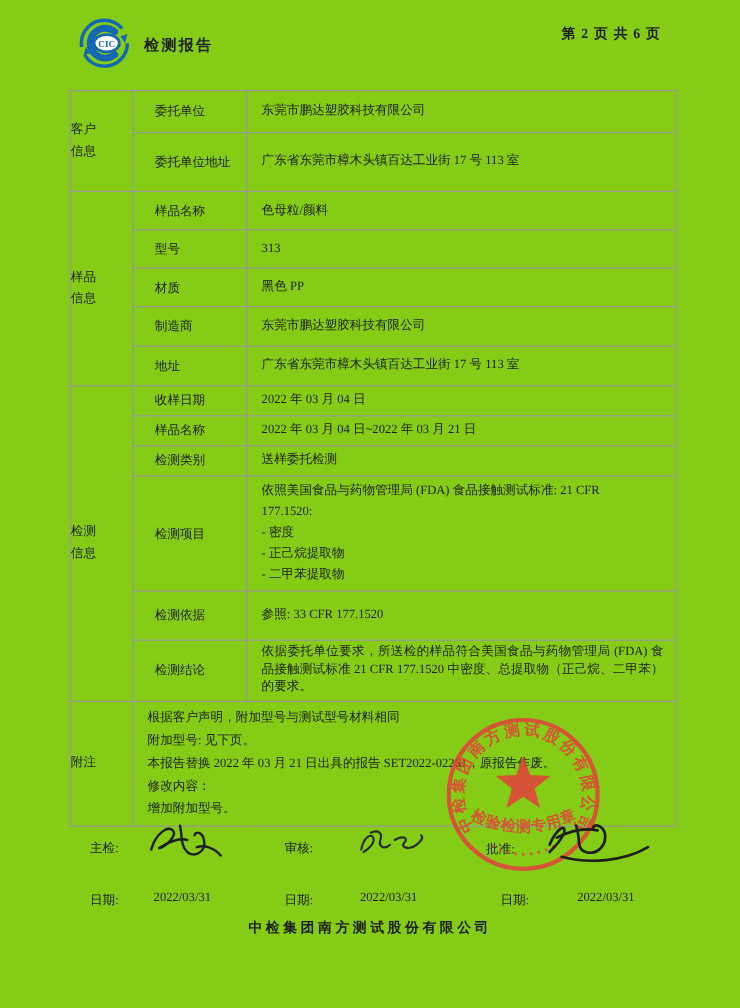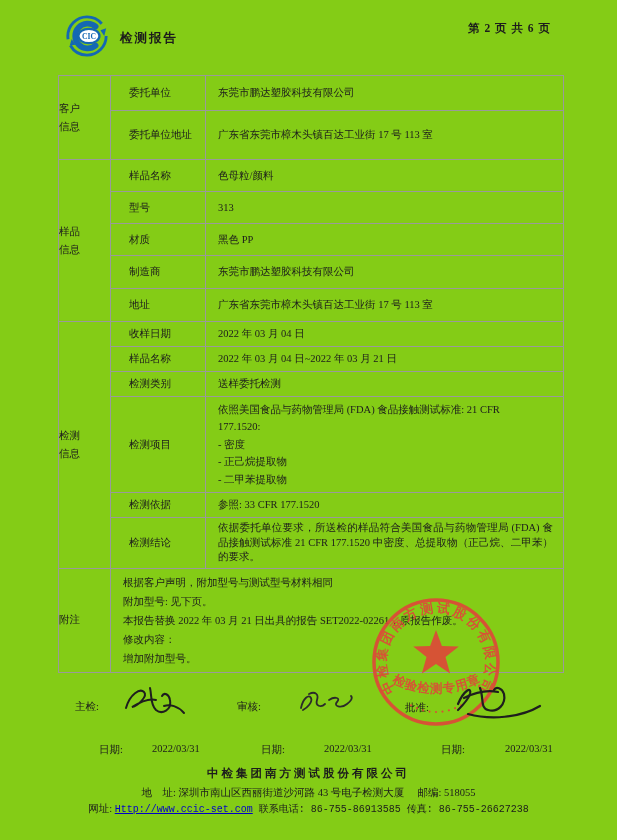--- a/index.html
+++ b/index.html
@@ -21,21 +21,21 @@
   
   table.doc { position: absolute; left: 58px; top: 75px; width: 505px; border-collapse: collapse; table-layout: fixed; font-size: 10.5px; }
   table.doc td { border: 1px solid #9a9a9a; vertical-align: middle; }
   td.sec { white-space: pre-line; line-height: 18px; }
   td.fld { padding-left: 18px; }
   td.val { padding-left: 12px; padding-right: 10px; white-space: pre-line; line-height: 17.5px; }
   td.val.tight { line-height: 14.5px; text-align: justify; padding-top: 3px; padding-bottom: 3px; }
   td.val.note { line-height: 19px; padding-top: 4px; padding-bottom: 4px; }
   
   .sig-label { position: absolute; font-size: 10.5px; }
-  .sig-date { position: absolute; font-size: 10.5px; margin-left: 24px; }
+  .sig-date { position: absolute; font-size: 10.5px; }
   .sig-svg { position: absolute; }
   
   .stamp { position: absolute; left: 366px; top: 592px; width: 140px; height: 140px; z-index: 3; opacity: 0.88; }
   .stamp text { font-family: "Liberation Serif", "DejaVu Serif", serif; font-weight: bold; }
   .sig3 { z-index: 4; }
   
   .ftr-company { position: absolute; left: 0; top: 766px; width: 617px; text-align: center; font-size: 11.5px; font-weight: bold; letter-spacing: 3px; }
   .ftr-line { position: absolute; left: 0; width: 617px; text-align: center; font-size: 10.5px; }
   .ftr-addr { top: 786px; }
   .ftr-web { top: 802px; }
@@ -115,21 +115,21 @@
       <td class="val">送样委托检测</td>
     </tr>
     <tr style="height:96px">
       <td class="fld">检测项目</td>
       <td class="val">依照美国食品与药物管理局 (FDA) 食品接触测试标准: 21 CFR
 177.1520:
 - 密度
 - 正己烷提取物
 - 二甲苯提取物</td>
     </tr>
-    <tr style="height:25px">
+    <tr style="height:41px">
       <td class="fld">检测依据</td>
       <td class="val">参照: 33 CFR 177.1520</td>
     </tr>
     <tr style="height:46px">
       <td class="fld">检测结论</td>
       <td class="val tight">依据委托单位要求，所送检的样品符合美国食品与药物管理局 (FDA) 食品接触测试标准 21 CFR 177.1520 中密度、总提取物（正己烷、二甲苯）的要求。</td>
     </tr>
 
     <tr style="height:95px">
       <td class="sec">附注</td>
@@ -197,16 +197,14 @@
         <circle cx="76.5" cy="119.6" r="1.1"></circle>
       <circle cx="70" cy="120" r="1.1"></circle>
         <circle cx="63.5" cy="119.6" r="1.1"></circle>
       <circle cx="57.1" cy="118.3" r="1.1"></circle>
         <circle cx="50.9" cy="116.2" r="1.1"></circle>
       <circle cx="45" cy="113.3" r="1.1"></circle>
     </g>
   </svg>
 
   <div class="ftr-company">中检集团南方测试股份有限公司</div>
-  <div class="ftr-line ftr-addr">地　址: 深圳市南山区西丽街道沙河路 43 号电子检测大厦　 邮编: 518055</div>
-  <div class="ftr-line ftr-web"><span>网址: </span><a class="ftr-url" href="#">Http://www.ccic-set.com</a><span class="mono-mix"> 联系电话: 86-755-86913585  传真: 86-755-26627238</span></div>
 
 </div>
 
 </body></html>

